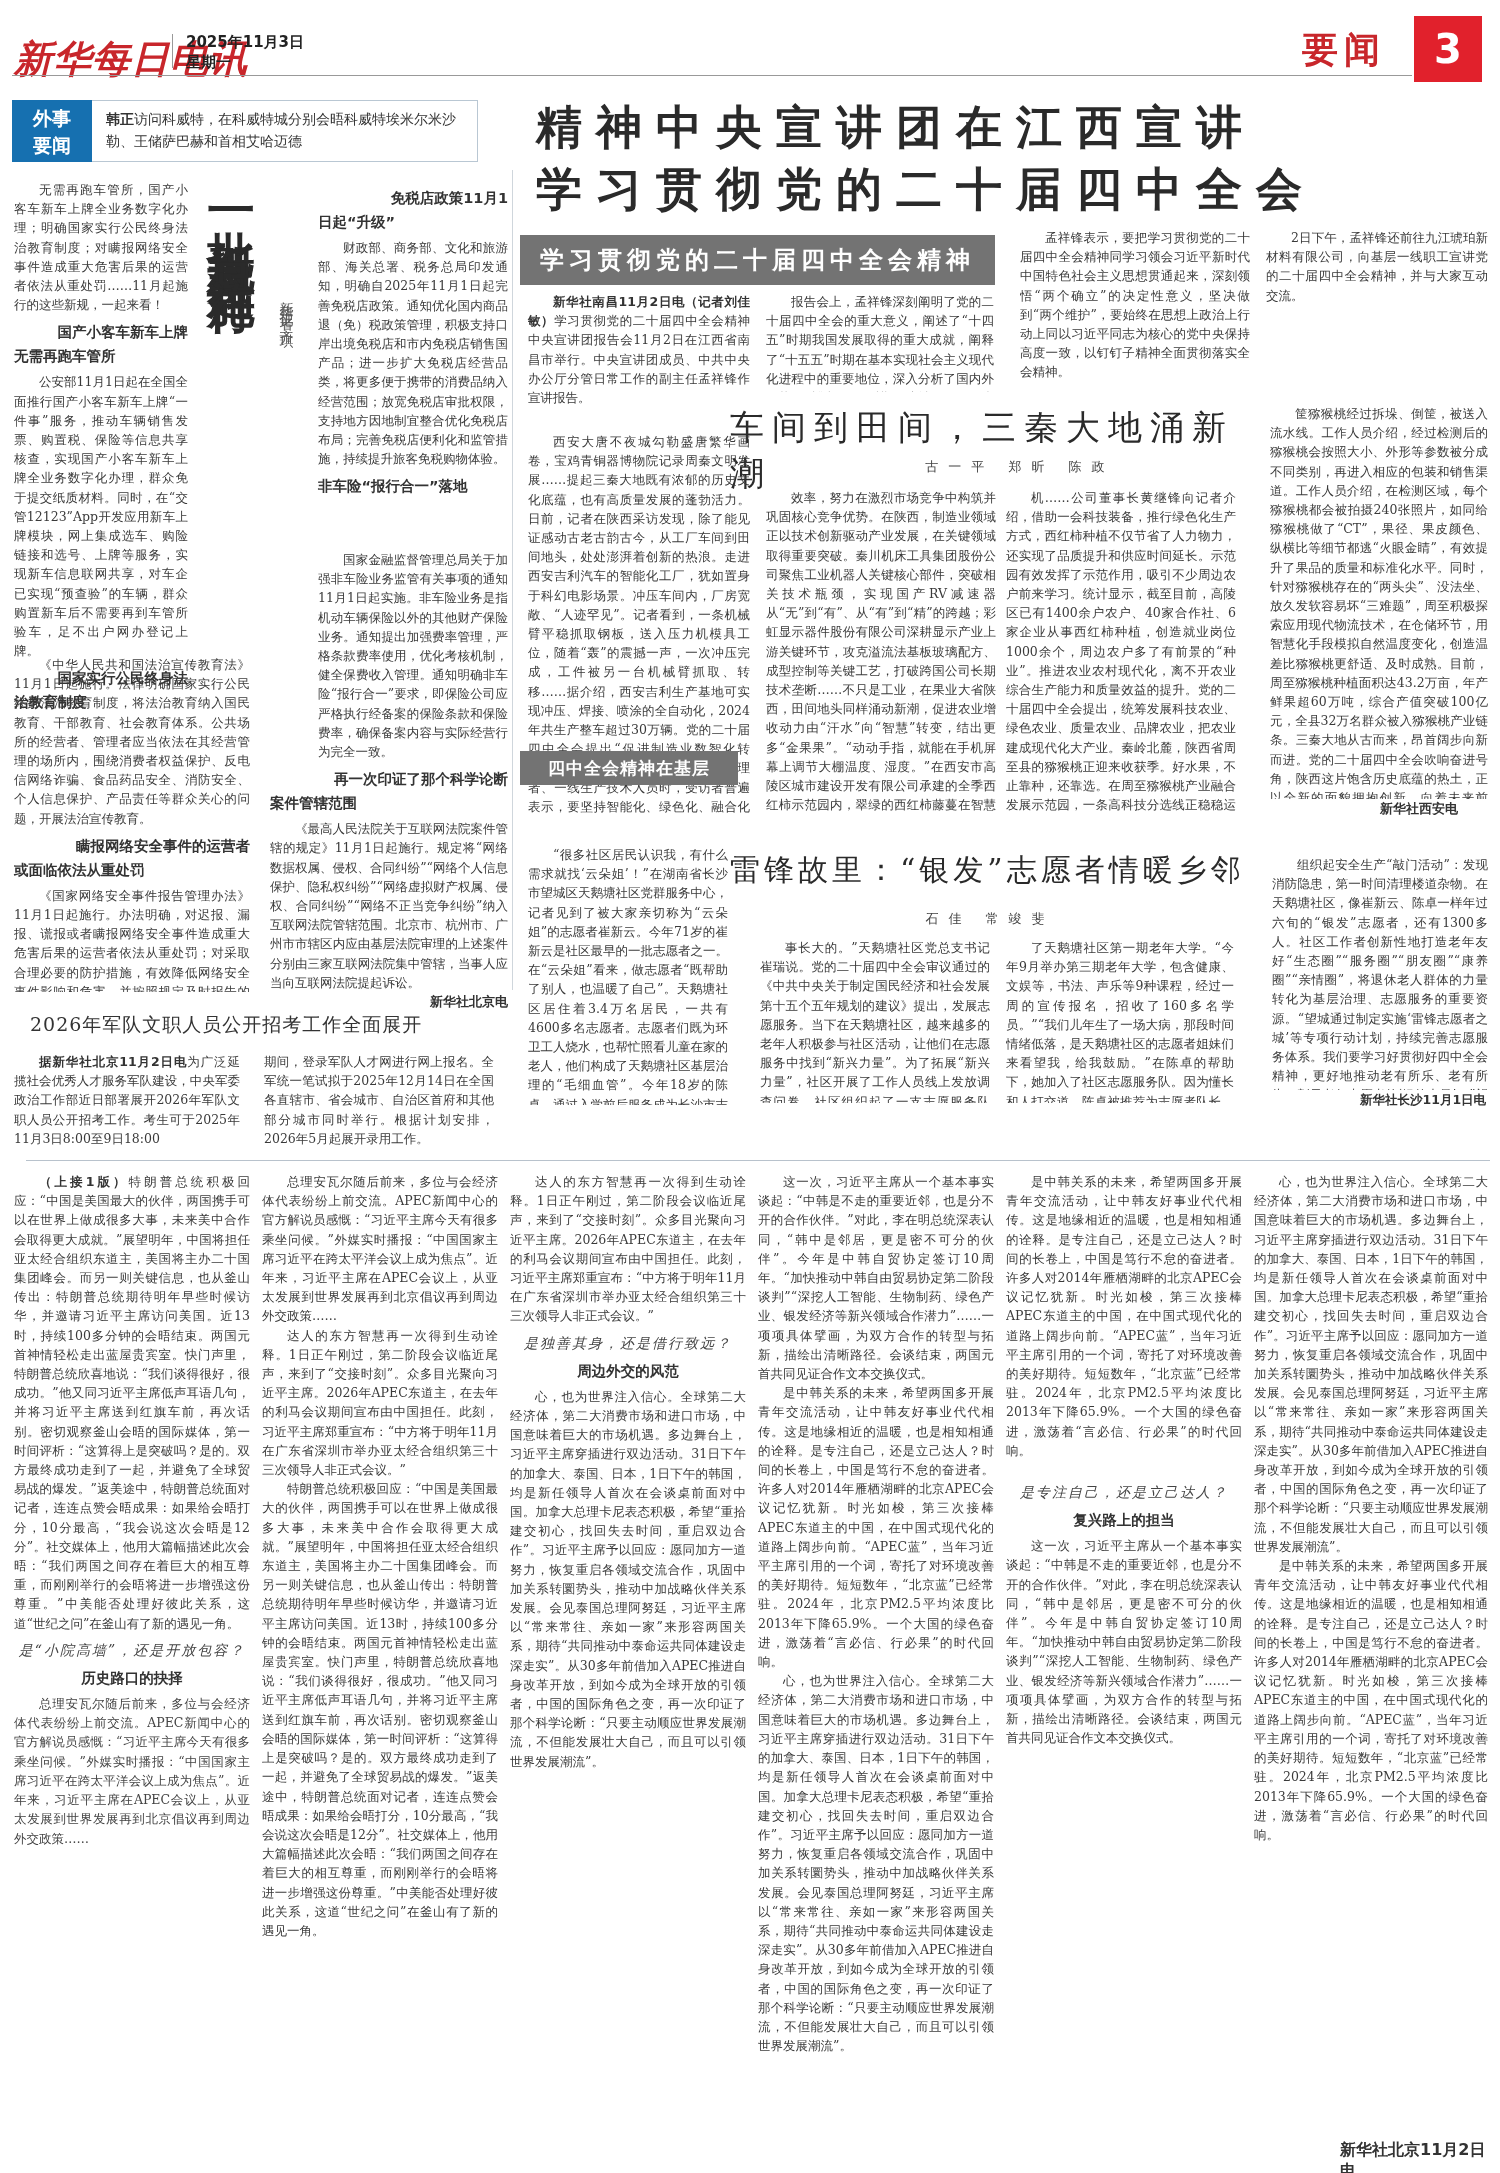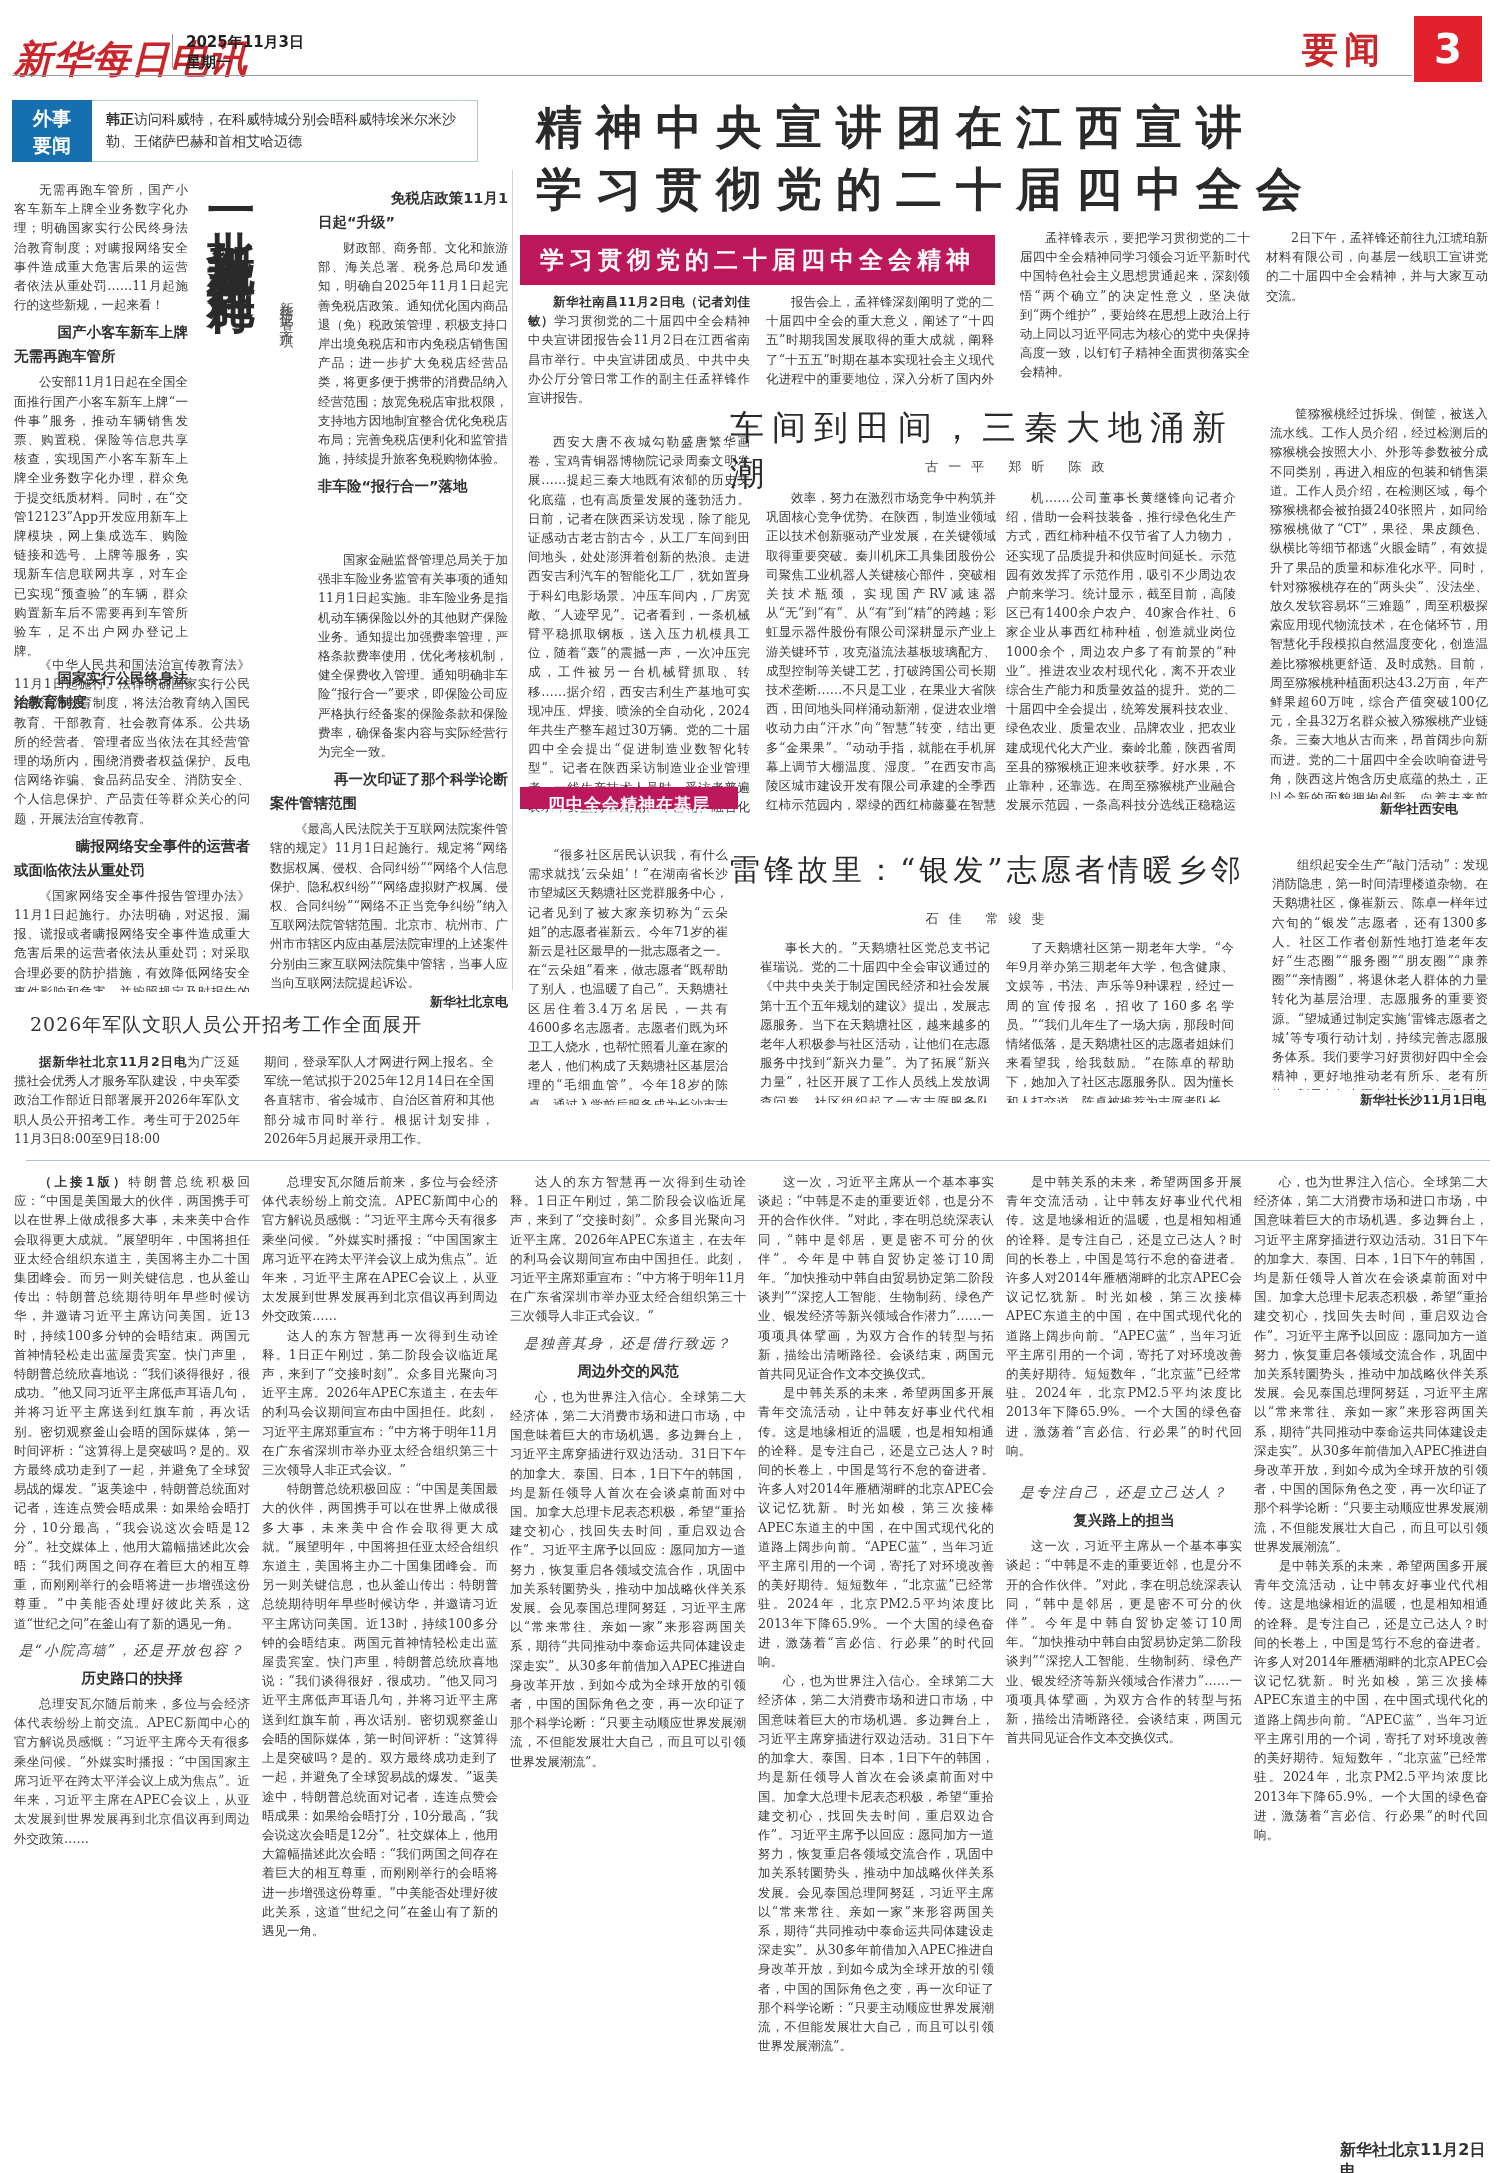--- a/index.html
+++ b/index.html
@@ -16,21 +16,21 @@
 .box{border:1px solid #b9c7d3}
 .wsyw-label{left:12px;top:100px;width:80px;height:62px;background:#1670b0;color:#fff;font-size:19px;font-weight:bold;text-align:center;line-height:27px;padding-top:5px;font-family:"DejaVu Sans",sans-serif}
 .wsyw-box{left:12px;top:100px;width:466px;height:62px}
 .wsyw-text{left:106px;top:108px;width:364px;font-size:14px;line-height:22px;color:#333}
 .body-text{font-size:12.5px;line-height:19.2px;text-align:justify;color:#3a3a3a}
 .body-text p{text-indent:2em}
 .sub-head{font-family:"DejaVu Sans",sans-serif;font-weight:bold;font-size:14.5px;color:#333;line-height:24px;margin:6px 0 4px}
 .sub-head .l1{display:block;text-align:right}
 .vert-title{font-size:48px;font-weight:bold;color:#2a2a2a;writing-mode:vertical-rl;letter-spacing:8px;line-height:56px}
 .vert-byline{font-size:14px;color:#555;writing-mode:vertical-rl;letter-spacing:4px}
-.red-banner{background:#be185d;color:#fff;font-family:"DejaVu Sans",sans-serif;font-weight:bold;text-align:center}
+.red-banner{background:#737373;color:#fff;font-family:"DejaVu Sans",sans-serif;font-weight:bold;text-align:center}
 .rule-h{height:1px;background:#b8c2cc}
 .rule-v{width:1px;background:#cfd6dc}
 .byline{font-size:13px;color:#444;letter-spacing:10px;text-align:center}
 .dateline{font-family:"DejaVu Sans",sans-serif;font-weight:bold;color:#333}
 .italic-head{font-style:italic;color:#444;font-size:14px;text-align:center;letter-spacing:2px}
 .filler{color:#444}
 </style>
 </head>
 <body>
 
@@ -117,21 +117,21 @@
     <p>效率，努力在激烈市场竞争中构筑并巩固核心竞争优势。在陕西，制造业领域正以技术创新驱动产业发展，在关键领域取得重要突破。秦川机床工具集团股份公司聚焦工业机器人关键核心部件，突破相关技术瓶颈，实现国产RV减速器从“无”到“有”、从“有”到“精”的跨越；彩虹显示器件股份有限公司深耕显示产业上游关键环节，攻克溢流法基板玻璃配方、成型控制等关键工艺，打破跨国公司长期技术垄断……不只是工业，在果业大省陕西，田间地头同样涌动新潮，促进农业增收动力由“汗水”向“智慧”转变，结出更多“金果果”。“动动手指，就能在手机屏幕上调节大棚温度、湿度。”在西安市高陵区城市建设开发有限公司承建的全季西红柿示范园内，翠绿的西红柿藤蔓在智慧大棚里茁壮成长。倒挂式微喷系统、智能水肥一体</p>
   </div>
 <div class="abs body-text" style="left:1006px;top:488px;width:230px;height:328px;overflow:hidden">
     <p>机……公司董事长黄继锋向记者介绍，借助一会科技装备，推行绿色化生产方式，西红柿种植不仅节省了人力物力，还实现了品质提升和供应时间延长。示范园有效发挥了示范作用，吸引不少周边农户前来学习。统计显示，截至目前，高陵区已有1400余户农户、40家合作社、6家企业从事西红柿种植，创造就业岗位1000余个，周边农户多了有前景的“种业”。推进农业农村现代化，离不开农业综合生产能力和质量效益的提升。党的二十届四中全会提出，统筹发展科技农业、绿色农业、质量农业、品牌农业，把农业建成现代化大产业。秦岭北麓，陕西省周至县的猕猴桃正迎来收获季。好水果，不止靠种，还靠选。在周至猕猴桃产业融合发展示范园，一条高科技分选线正稳稳运行。记者看到，起点处，一筐</p>
   </div>
 <div class="abs body-text" style="left:1270px;top:404px;width:218px;height:395px;overflow:hidden">
     <p>筐猕猴桃经过拆垛、倒筐，被送入流水线。工作人员介绍，经过检测后的猕猴桃会按照大小、外形等参数被分成不同类别，再进入相应的包装和销售渠道。工作人员介绍，在检测区域，每个猕猴桃都会被拍摄240张照片，如同给猕猴桃做了“CT”，果径、果皮颜色、纵横比等细节都逃“火眼金睛”，有效提升了果品的质量和标准化水平。同时，针对猕猴桃存在的“两头尖”、没法坐、放久发软容易坏“三难题”，周至积极探索应用现代物流技术，在仓储环节，用智慧化手段模拟自然温度变化，创造温差比猕猴桃更舒适、及时成熟。目前，周至猕猴桃种植面积达43.2万亩，年产鲜果超60万吨，综合产值突破100亿元，全县32万名群众被入猕猴桃产业链条。三秦大地从古而来，昂首阔步向新而进。党的二十届四中全会吹响奋进号角，陕西这片饱含历史底蕴的热土，正以全新的面貌拥抱创新，向着未来前行。</p>
   </div>
 <div class="abs dateline" style="left:1380px;top:800px;font-size:13px">新华社西安电</div>
 
-<div class="abs red-banner" style="left:520px;top:787px;width:218px;height:22px;line-height:34px;font-size:17px;letter-spacing:1px">四中全会精神在基层</div>
+<div class="abs red-banner" style="left:520px;top:751px;width:218px;height:34px;line-height:34px;font-size:17px;letter-spacing:1px">四中全会精神在基层</div>
 
 <div class="abs" style="left:730px;top:850px;width:520px;font-size:30px;letter-spacing:4px;color:#2a2a2a">雷锋故里：“银发”志愿者情暖乡邻</div>
 <div class="abs byline" style="left:880px;top:910px;width:220px">石佳 常竣斐</div>
 <div class="abs body-text" style="left:528px;top:845px;width:200px;height:260px;overflow:hidden">
     <p>“很多社区居民认识我，有什么需求就找‘云朵姐’！”在湖南省长沙市望城区天鹅塘社区党群服务中心，记者见到了被大家亲切称为“云朵姐”的志愿者崔新云。今年71岁的崔新云是社区最早的一批志愿者之一。在“云朵姐”看来，做志愿者“既帮助了别人，也温暖了自己”。天鹅塘社区居住着3.4万名居民，一共有4600多名志愿者。志愿者们既为环卫工人烧水，也帮忙照看儿童在家的老人，他们构成了天鹅塘社区基层治理的“毛细血管”。今年18岁的陈卓，通过入学前后服务成为长沙市志愿者骨干。如社区能有如此多的志愿者，和望城的雷锋精神传承不无关系。“望城是雷锋的家乡，望城人从小听着雷锋的故</p>
   </div>
 <div class="abs body-text" style="left:760px;top:938px;width:230px;height:165px;overflow:hidden">
     <p>事长大的。”天鹅塘社区党总支书记崔瑞说。党的二十届四中全会审议通过的《中共中央关于制定国民经济和社会发展第十五个五年规划的建议》提出，发展志愿服务。当下在天鹅塘社区，越来越多的老年人积极参与社区活动，让他们在志愿服务中找到“新兴力量”。为了拓展“新兴力量”，社区开展了工作人员线上发放调查问卷，社区组织起了一支志愿服务队伍，为他们搭建平台。社区工作人员在全面走访调研基础上，组织老年人加入到社区志愿服务中来，社区根据老年人的需求量身定制活动，2024年开展</p>
   </div>
 <div class="abs body-text" style="left:1006px;top:938px;width:228px;height:165px;overflow:hidden">

